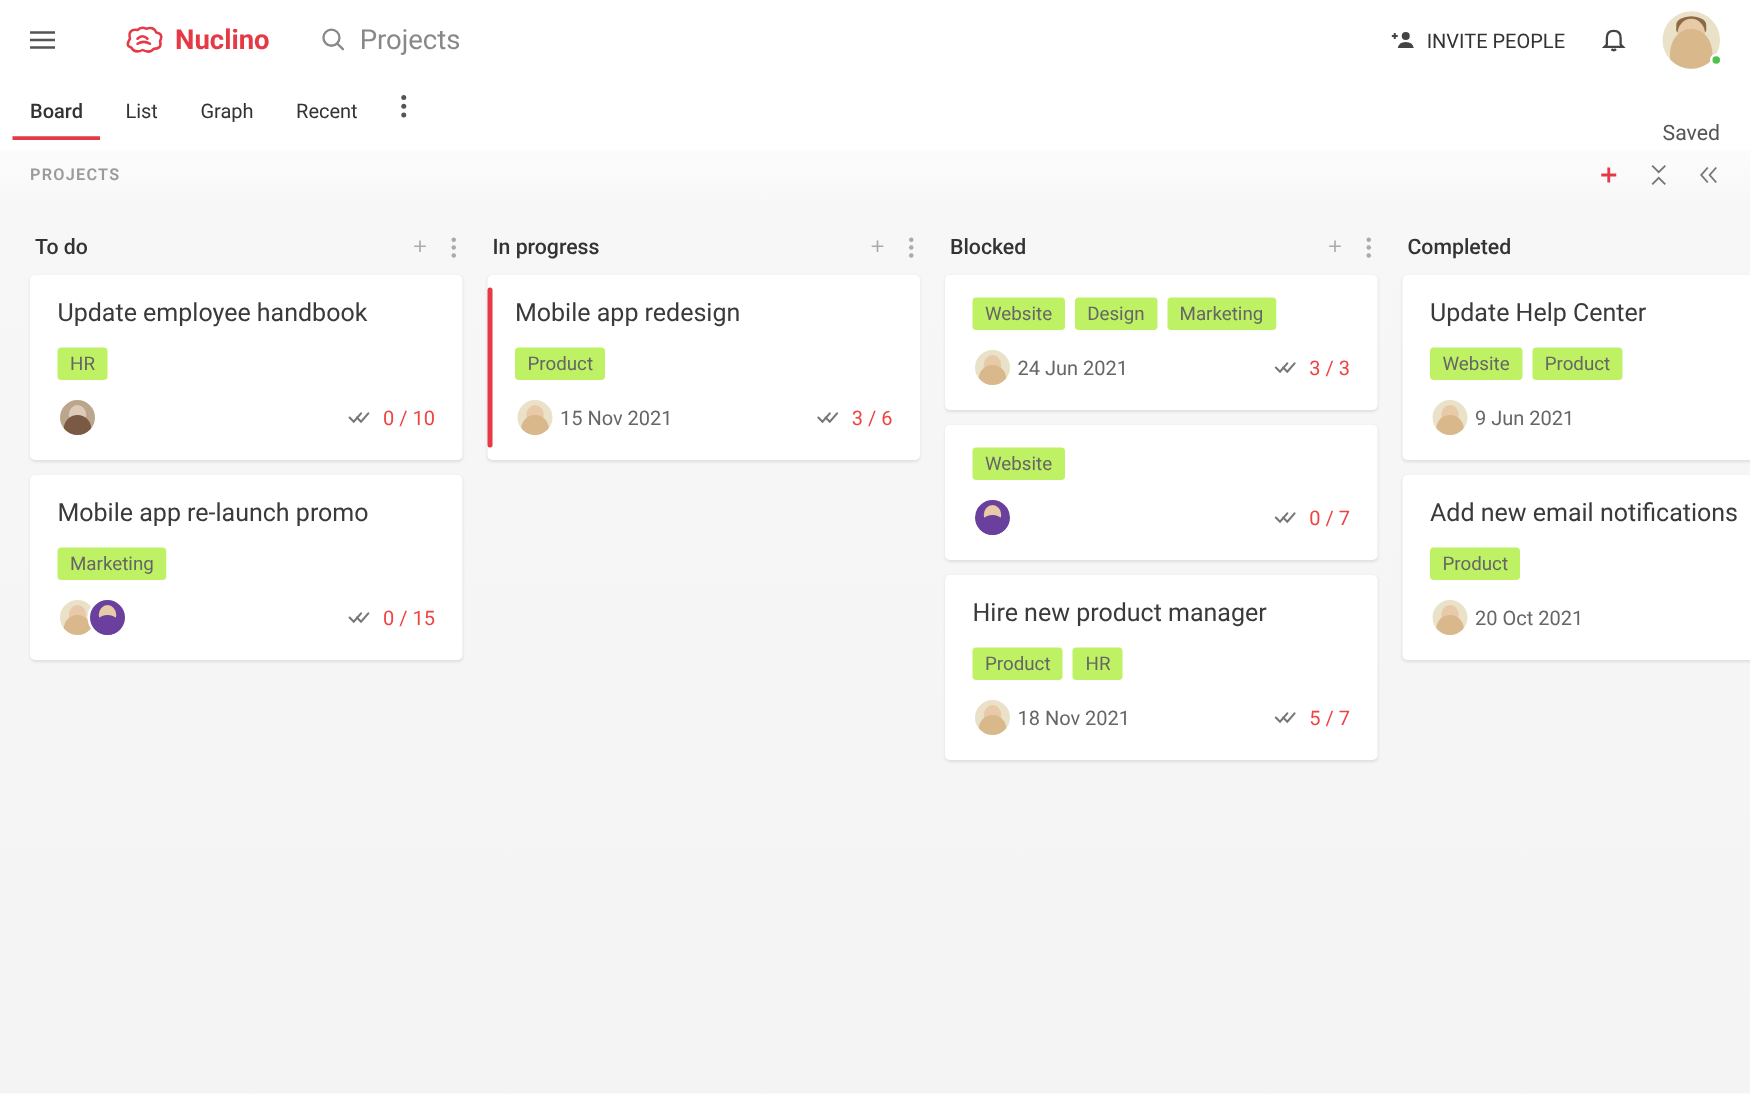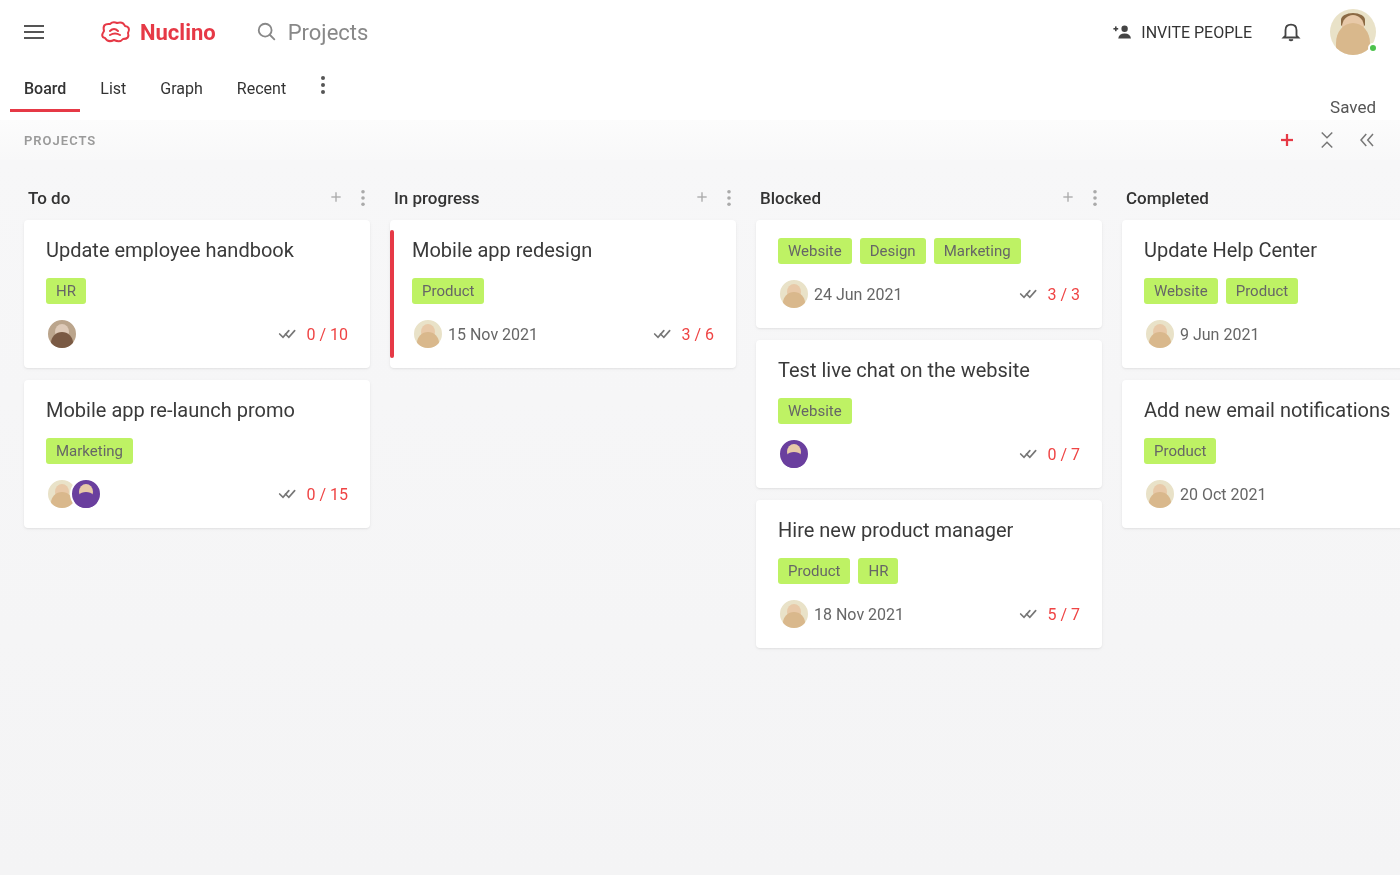--- a/index.html
+++ b/index.html
@@ -390,21 +390,20 @@
               <svg width="20" height="14" viewBox="0 0 24 16" fill="none" stroke="#777" stroke-width="2" stroke-linecap="round">
                 <polyline points="2,8 6,12 13,4"></polyline>
                 <polyline points="9,8 13,12 20,4"></polyline>
               </svg>
             </span>
             <span>3 / 3</span>
           </span>
         </div>
       </div>
       <div class="card">
-        <div class="card-title">Test live chat on the website</div>
         <div class="tag-row">
           <span class="tag">Website</span>
         </div>
         <div class="card-footer">
           <div class="mini-avatars">
             <div class="mini-avatar purple">
               <div class="mh"></div>
               <div class="mb"></div>
             </div>
           </div>

